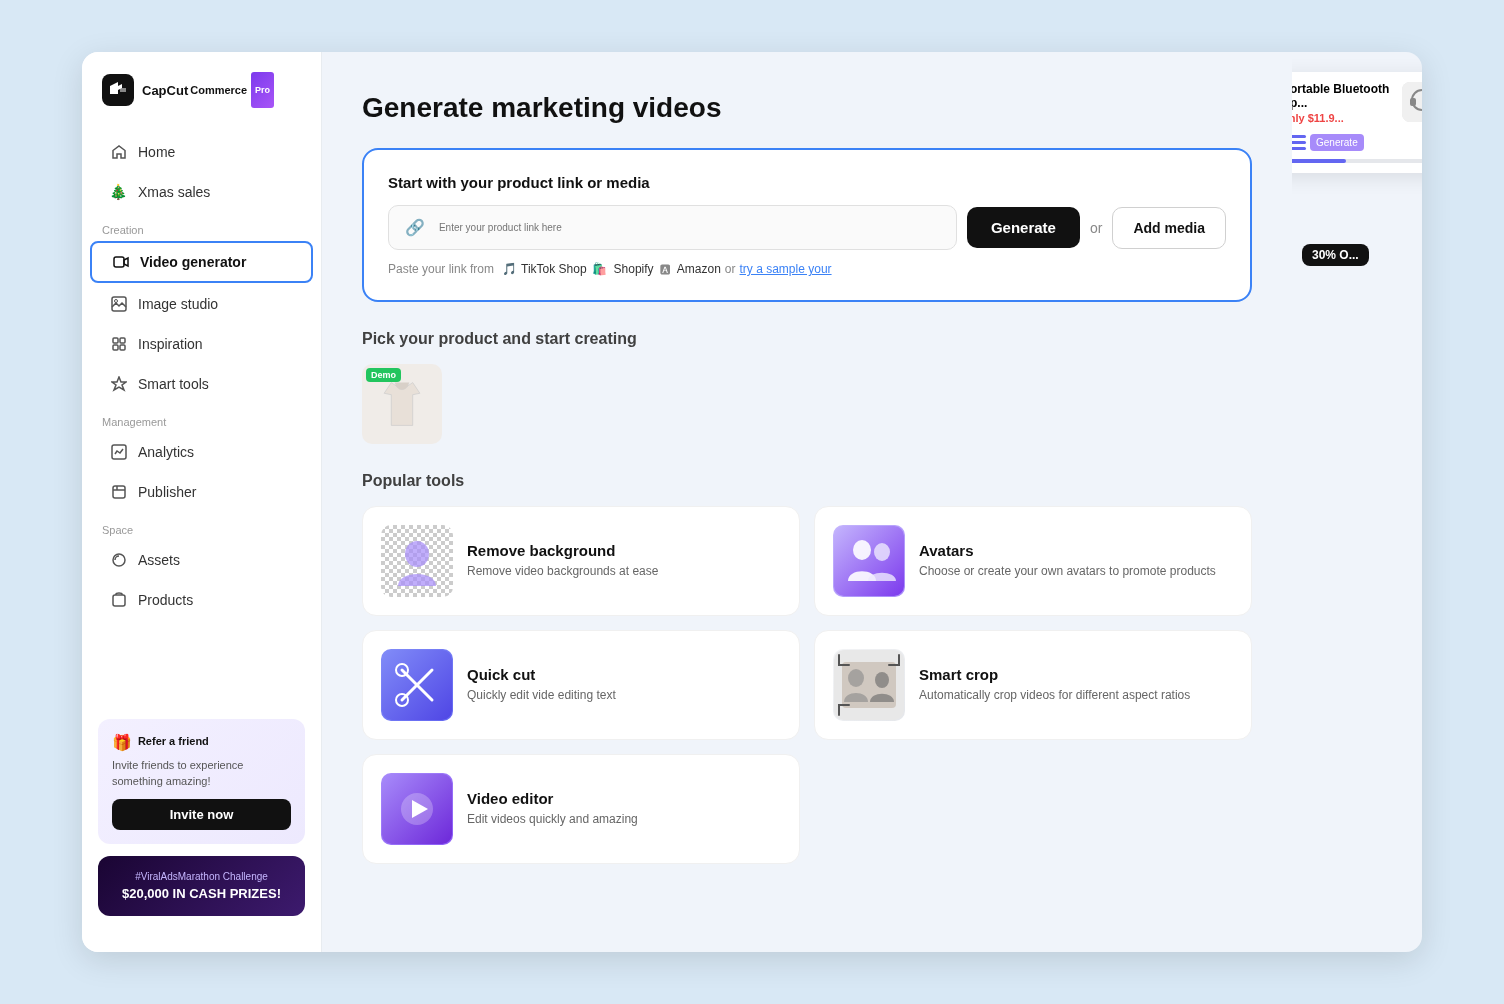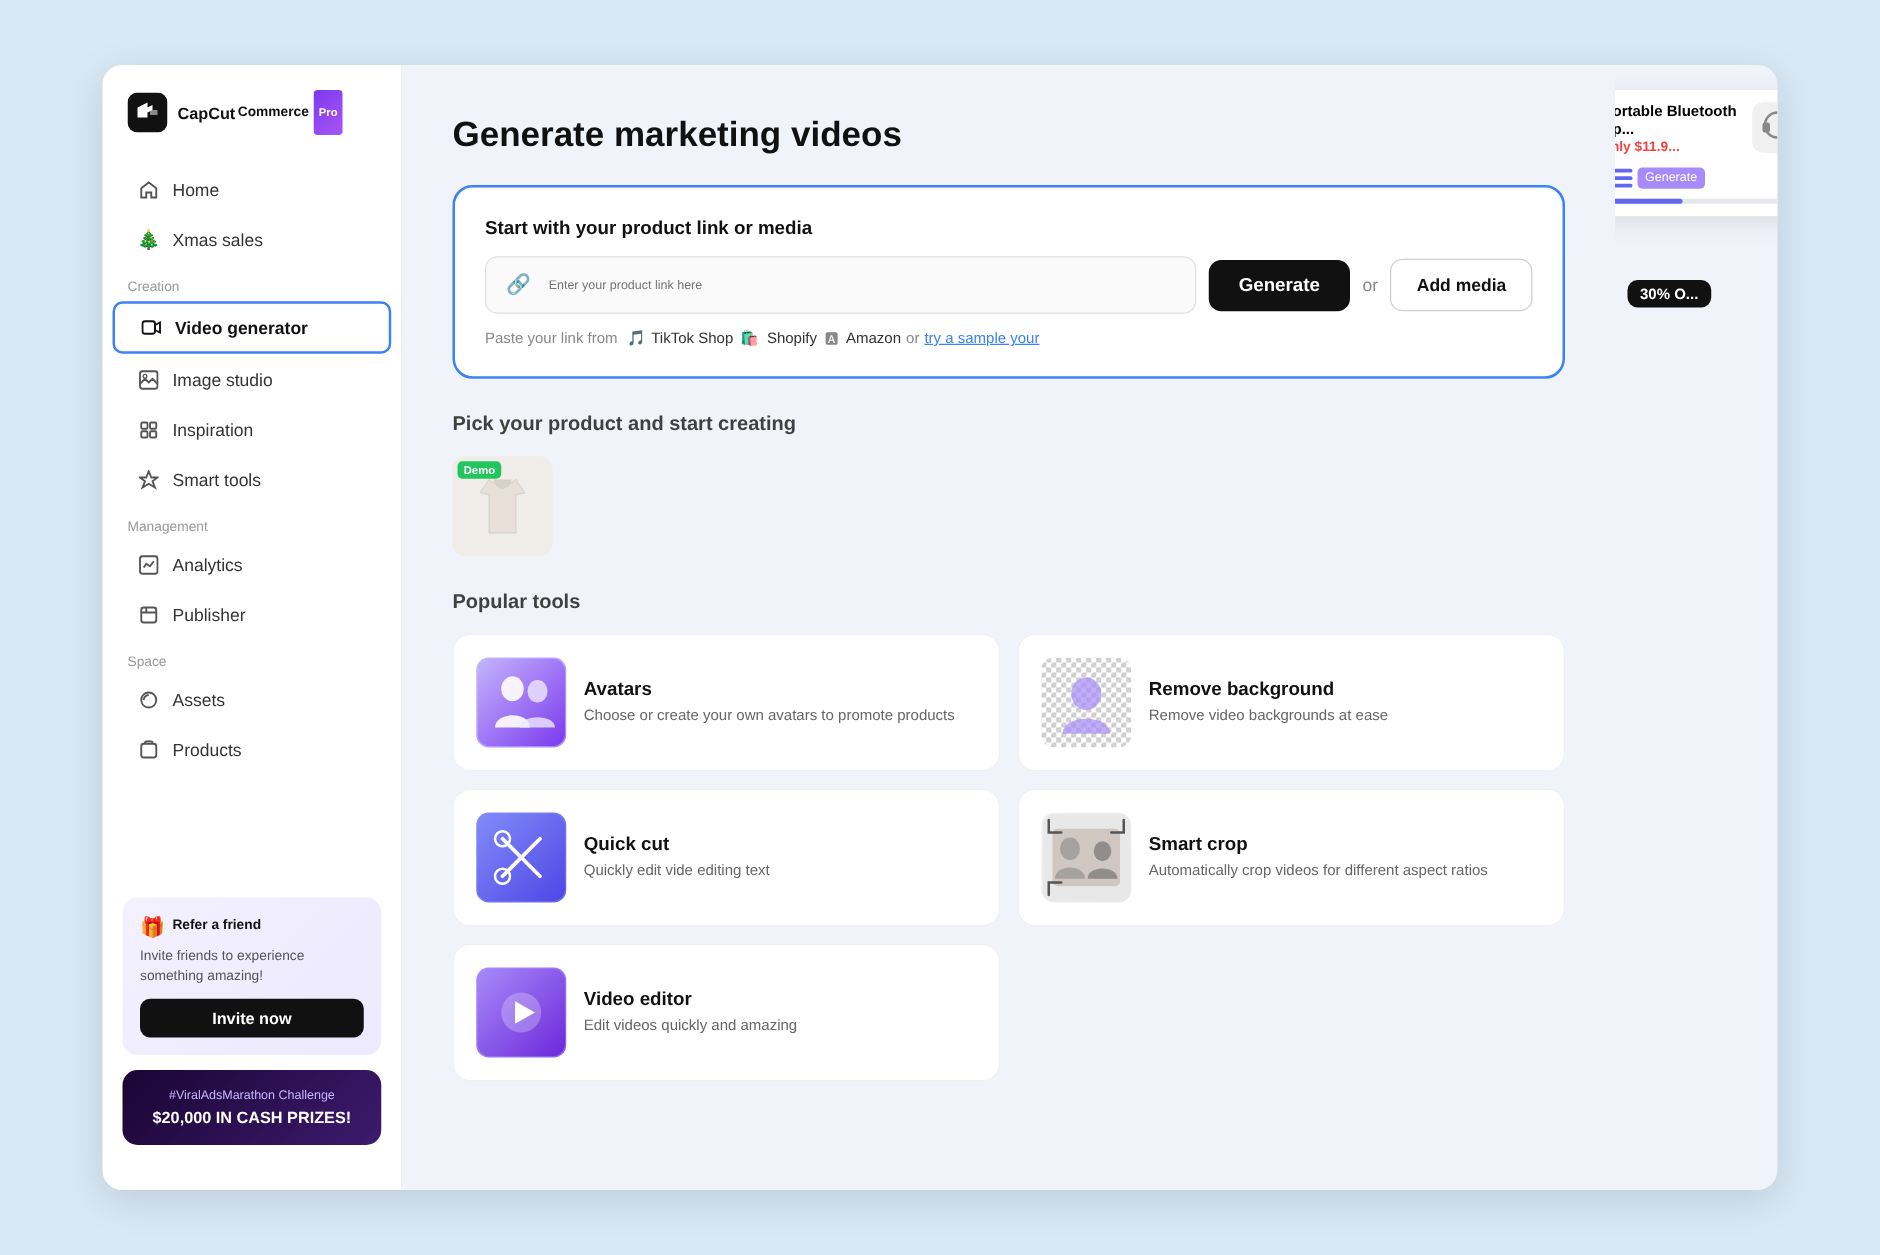--- a/index.html
+++ b/index.html
@@ -542,53 +542,53 @@
       <svg class="shirt-svg" viewBox="0 0 60 70" fill="none">
         <path d="M15 5 L5 20 L15 22 L15 65 L45 65 L45 22 L55 20 L45 5 Q37 12 30 12 Q23 12 15 5Z" fill="#e8e0d8" stroke="#ccc" stroke-width="1"></path>
         <path d="M20 5 Q23 15 30 15 Q37 15 40 5" fill="#d8d0c8" stroke="#ccc" stroke-width="0.5"></path>
       </svg>
     </div>
 
     <div class="section-title">Popular tools</div>
     <div class="tools-grid">
 
       <div class="tool-card">
+        <div class="tool-thumb thumb-removebg checkered">
+          <svg width="70" height="70" viewBox="0 0 70 70">
+
+            <ellipse cx="35" cy="28" rx="12" ry="13" fill="#a78bfa" opacity="0.7"></ellipse>
+            <path d="M16 60 C16 44 54 44 54 60" fill="#a78bfa" opacity="0.7"></path>
+          </svg>
+        </div>
+        <div class="tool-info">
+          <div class="tool-name">Remove background</div>
+          <div class="tool-desc">Remove video backgrounds at ease</div>
+        </div>
+      </div>
+
+      <div class="tool-card">
         <div class="tool-thumb thumb-avatars">
           <svg width="70" height="70" viewBox="0 0 70 70">
             <rect width="70" height="70" rx="10" fill="url(#av-grad)"></rect>
             <defs>
               <linearGradient id="av-grad" x1="0" y1="0" x2="1" y2="1">
                 <stop offset="0%" stop-color="#c4b5fd"></stop>
                 <stop offset="100%" stop-color="#7c3aed"></stop>
               </linearGradient>
             </defs>
 
             <ellipse cx="28" cy="24" rx="9" ry="10" fill="#fff" opacity="0.9"></ellipse>
             <path d="M14 55 C14 42 42 42 42 55" fill="#fff" opacity="0.9"></path>
             <ellipse cx="48" cy="26" rx="8" ry="9" fill="#ede9fe" opacity="0.8"></ellipse>
             <path d="M34 55 C34 44 62 44 62 55" fill="#ede9fe" opacity="0.8"></path>
           </svg>
         </div>
         <div class="tool-info">
           <div class="tool-name">Avatars</div>
           <div class="tool-desc">Choose or create your own avatars to promote products</div>
-        </div>
-      </div>
-
-      <div class="tool-card">
-        <div class="tool-thumb thumb-removebg checkered">
-          <svg width="70" height="70" viewBox="0 0 70 70">
-
-            <ellipse cx="35" cy="28" rx="12" ry="13" fill="#a78bfa" opacity="0.7"></ellipse>
-            <path d="M16 60 C16 44 54 44 54 60" fill="#a78bfa" opacity="0.7"></path>
-          </svg>
-        </div>
-        <div class="tool-info">
-          <div class="tool-name">Remove background</div>
-          <div class="tool-desc">Remove video backgrounds at ease</div>
         </div>
       </div>
 
       <div class="tool-card">
         <div class="tool-thumb thumb-quickcut">
           <svg width="70" height="70" viewBox="0 0 70 70">
             <rect width="70" height="70" rx="10" fill="url(#qc-grad)"></rect>
             <defs>
               <linearGradient id="qc-grad" x1="0" y1="0" x2="1" y2="1">
                 <stop offset="0%" stop-color="#818cf8"></stop>
@@ -680,15 +680,15 @@
           <div style="width:24px;height:3px;background:#6366f1;border-radius:2px;"></div>
         </div>
         <div style="background:#a78bfa;border-radius:4px;padding:3px 6px;font-size:10px;color:white;white-space:nowrap;">Generate</div>
       </div>
 
       <div style="margin-top:8px;background:#e5e7eb;border-radius:4px;height:4px;width:100%;">
         <div style="background:#6366f1;height:4px;border-radius:4px;width:40%;"></div>
       </div>
     </div>
 
-    <div style="position:absolute;top:172px;left:10px;background:#111;color:#fff;border-radius:8px;padding:4px 10px;font-size:12px;font-weight:700;">30% O...</div>
+    <div style="position:absolute;top:192px;left:10px;background:#111;color:#fff;border-radius:8px;padding:4px 10px;font-size:12px;font-weight:700;">30% O...</div>
   </div>
 </div>
 
 </body></html>

